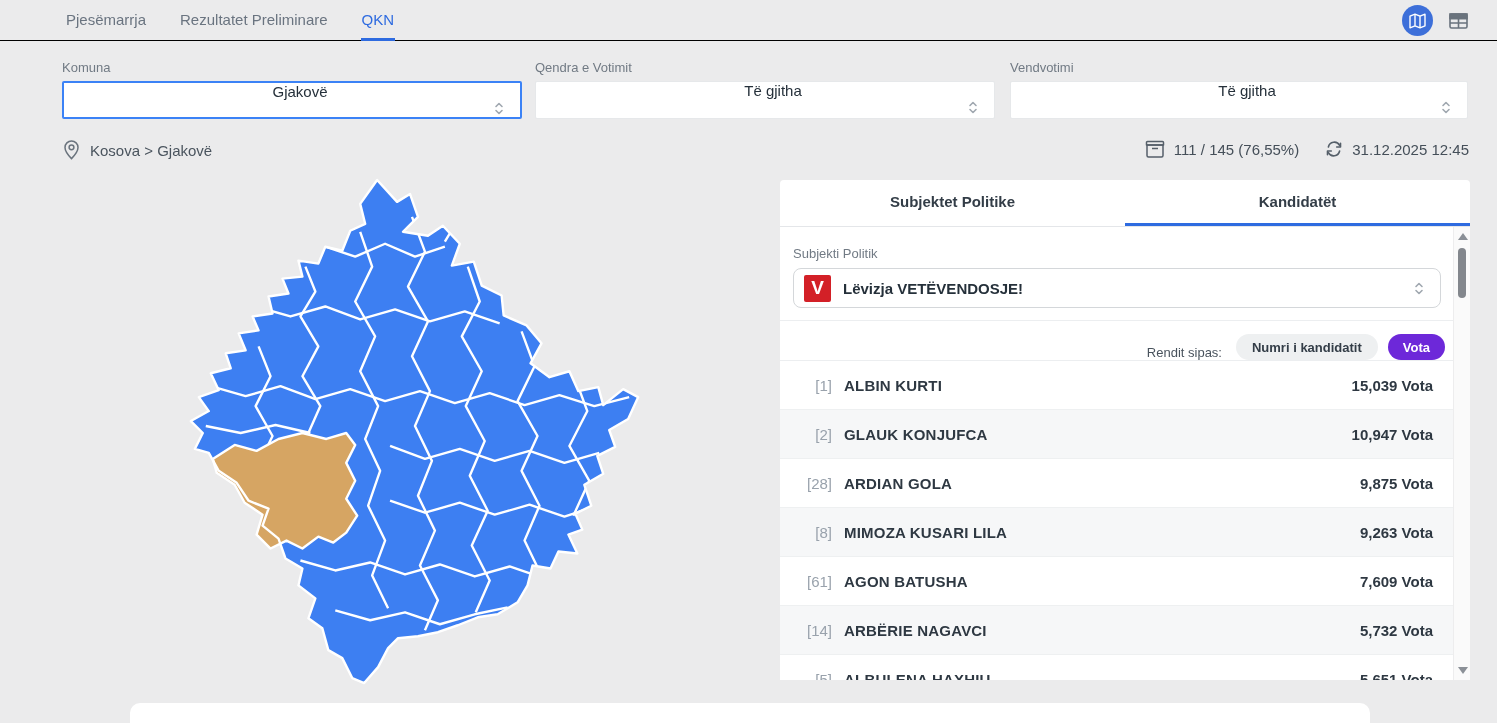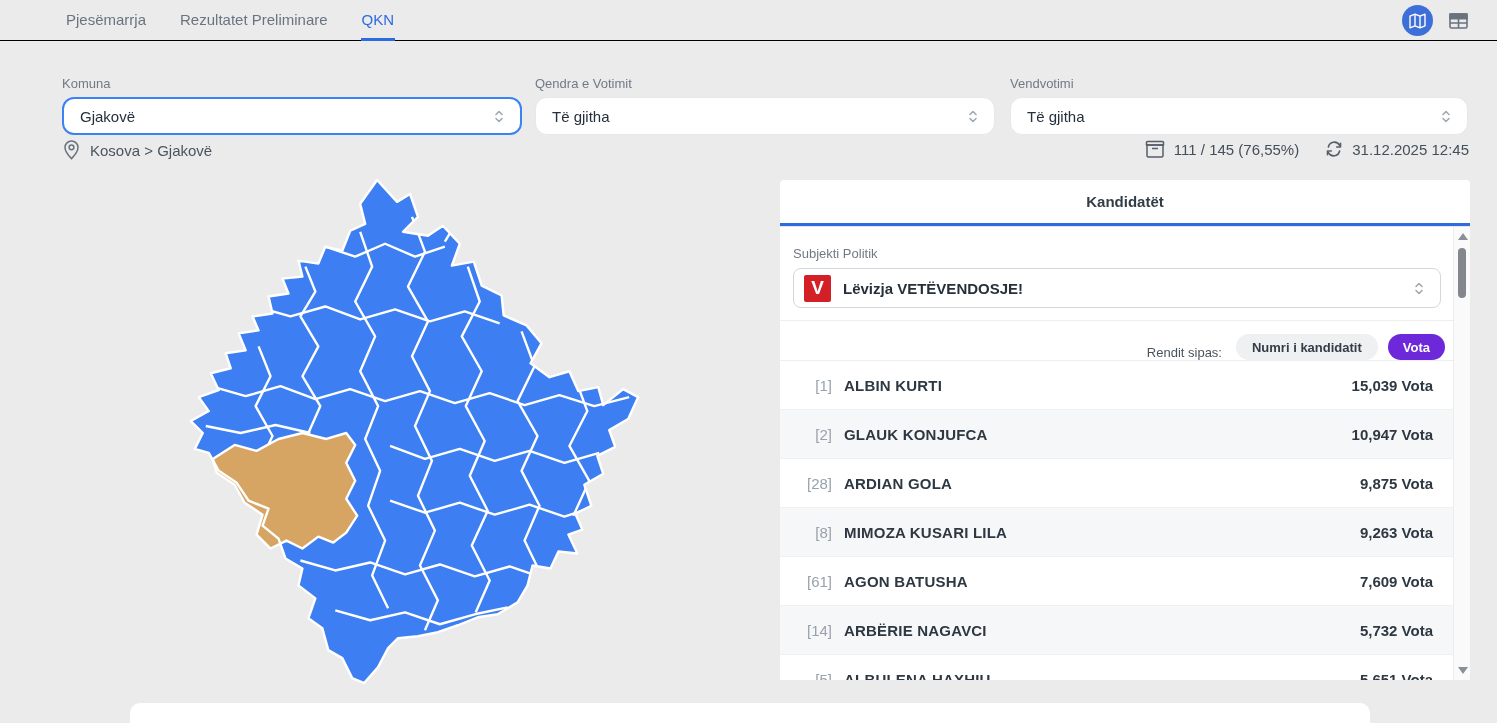--- a/index.html
+++ b/index.html
@@ -25,25 +25,25 @@
   .htab.active { color:#2e6be0; border-bottom-color:#2e6be0; }
   .view-toggle { position:absolute; top:0; right:28px; height:41px; display:flex; align-items:center; gap:14px; }
   .map-btn {
     width:31px; height:31px; border-radius:50%; background:#3d6fd9;
     display:flex; align-items:center; justify-content:center;
   }
   .table-btn { width:22px; height:22px; display:flex; align-items:center; justify-content:center; }
 
   
   .filters { position:absolute; top:60px; left:0; width:1497px; }
-  .filter { position:absolute; top:0;margin-top:16px; }
+  .filter { position:absolute; top:0; }
   .filter-label { font-size:13px; color:#717a84; margin-bottom:6px; }
   .select-box {
-    height:38px; background:#fff; border:1px solid #e6e8ea; border-radius:12px;
-    display:flex; align-items:center; padding:0 14px 0 16px; font-size:15px; color:#25303a;
+    height:38px; background:#fff; border:1px solid #e6e8ea; border-radius:2px;
+    display:flex; align-items:center; padding:0 14px 0 30px; font-size:15px; color:#25303a;flex-direction:column;
   }
   .select-box.highlight { border:2px solid #3b82f6; }
   .select-box .chev { margin-left:auto; }
   .f1 { left:62px;  width:460px; }
   .f2 { left:535px; width:460px; }
   .f3 { left:1010px;width:458px; }
 
   
   .crumb-row { position:absolute; top:140px; left:0; width:1497px; height:26px; }
   .breadcrumb { position:absolute; left:63px; top:0; display:flex; align-items:center; gap:10px;
@@ -253,20 +253,21 @@
     </g>
 
     <path d="M62 288 L84 274 L106 280 L128 268 L152 262 L176 268 L196 262 L205 274 L196 292 L205 310 L196 328 L207 345 L196 362 L183 372 L168 366 L152 378 L136 370 L120 378 L106 364 L112 344 L94 332 L84 314 L66 302 Z" fill="#d6a563" stroke="#ffffff" stroke-width="2.4" stroke-linejoin="round"></path>
 
     <path d="M227 8 L247 30 L260 22 L268 45 L253 60 L278 64 L293 54 L310 72 L302 94 L324 90 L332 114 L352 124 L354 144 L377 154 L392 172 L381 192 L400 206 L420 200 L429 220 L449 216 L454 234 L474 218 L489 226 L479 248 L460 259 L466 276 L448 285 L454 303 L435 314 L442 335 L426 343 L433 359 L419 364 L428 383 L409 381 L401 398 L383 395 L378 415 L368 432 L348 444 L328 447 L308 455 L288 462 L268 466 L248 468 L238 478 L228 497 L214 513 L202 508 L192 488 L178 480 L172 458 L158 448 L165 428 L148 415 L152 398 L135 388 L128 368 L112 355 L118 338 L98 330 L86 312 L68 300 L58 282 L44 278 L52 262 L40 250 L58 240 L48 226 L68 219 L60 202 L80 197 L75 182 L95 179 L88 162 L108 159 L102 145 L122 142 L118 125 L138 122 L132 107 L152 105 L148 89 L168 92 L175 75 L192 79 L200 59 L215 52 L210 32 Z" fill="none" stroke="#ffffff" stroke-width="2.4" stroke-linejoin="round"></path>
   </svg>
 </div>
 
 <div class="panel">
   <div class="ptabs">
+    <div class="ptab">Subjektet Politike</div>
     <div class="ptab active">Kandidatët</div>
   </div>
 
   <div class="panel-body">
     <div class="subject">
       <div class="subject-label">Subjekti Politik</div>
       <div class="subject-select">
         <span class="vv-logo">V</span>
         <span class="subject-value">Lëvizja VETËVENDOSJE!</span>
         <span class="chev">

